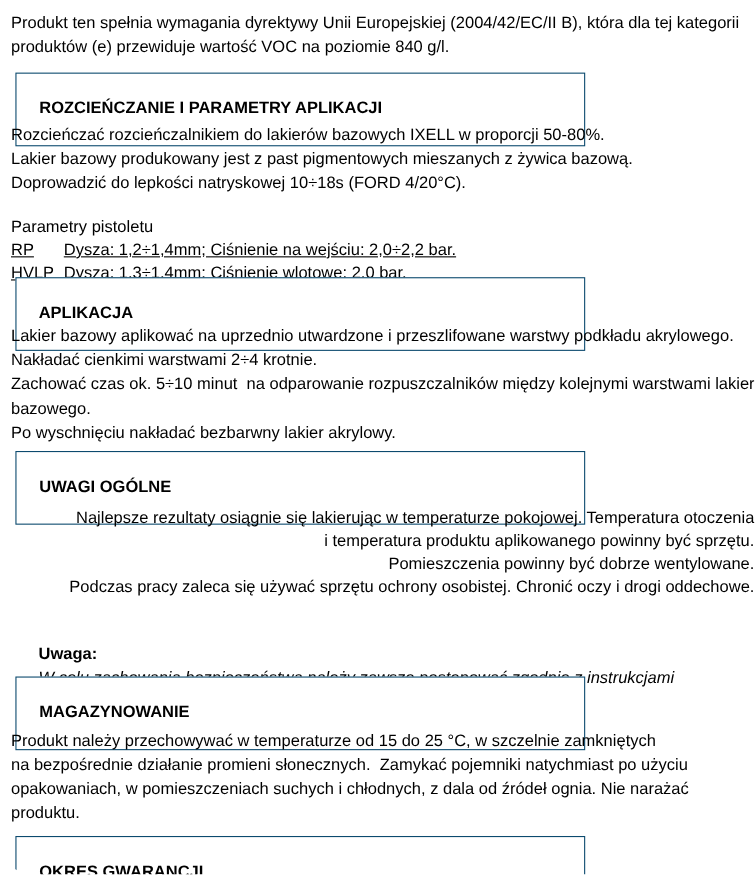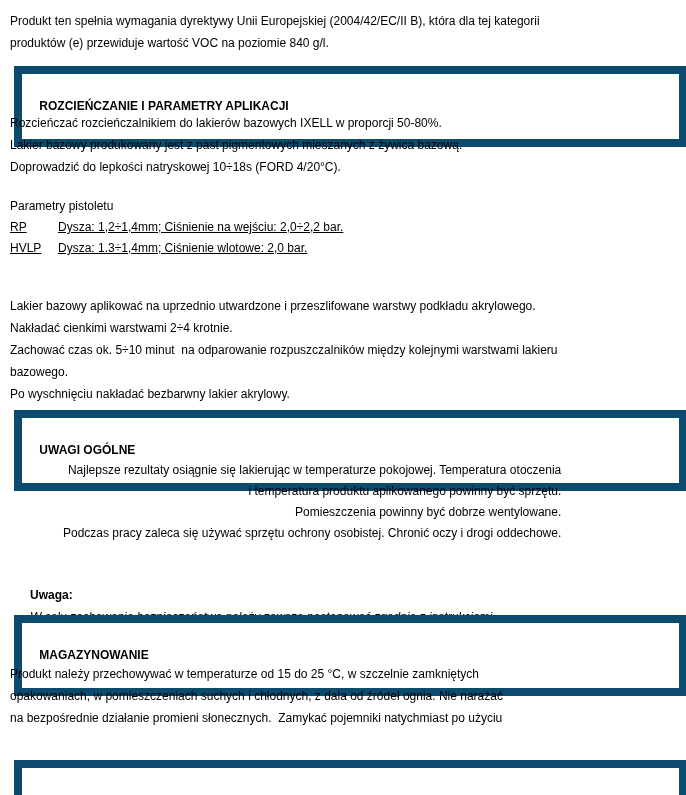--- a/index.html
+++ b/index.html
@@ -3,32 +3,33 @@
 <meta charset="utf-8">
 <style>
   html, body { margin: 0; padding: 0; background: #ffffff; }
   .page {
     position: relative;
     width: 686px;
     height: 795px;
     background: #ffffff;
     color: #000000;
     font-family: "Liberation Sans", sans-serif;
-    font-size: 12px;
+    font-size: 15px;
     overflow: hidden;
+    border-radius: 30px;
   }
   .block { position: absolute; left: 10px; }
   .line { line-height: 22px; white-space: pre; }
   .line21 { line-height: 21px; white-space: pre; }
   .header-box {
     position: absolute;
     left: 14px;
-    width: 673px;
+    width: 518px;
     box-sizing: border-box;
-    border: 8px solid #0c4a6e;
+    border: 1px solid #0c4a6e;
     padding: 2px 5px 3px 4px;
     font-weight: bold;
     line-height: 20px;
     white-space: pre;
     background: #ffffff;
   }
   .pistol-row { display: flex; line-height: 21px; white-space: pre; text-decoration: underline; }
   .pistol-label { width: 48px; flex: 0 0 48px; }
   .indent-block { left: 63px; text-align: right; }
   .note-block { font-style: italic; }
@@ -60,20 +61,23 @@
     <div class="pistol-row">
       <span class="pistol-label">RP</span>
       <span>Dysza: 1,2÷1,4mm; Ciśnienie na wejściu: 2,0÷2,2 bar.</span>
     </div>
     <div class="pistol-row">
       <span class="pistol-label">HVLP</span>
       <span>Dysza: 1.3÷1,4mm; Ciśnienie wlotowe: 2,0 bar.</span>
     </div>
   </div>
 
+  <div class="header-box" style="top:252px">
+    <span>APLIKACJA</span>
+  </div>
 
   <div class="block" style="top:295px">
     <div class="line">Lakier bazowy aplikować na uprzednio utwardzone i przeszlifowane warstwy podkładu akrylowego.</div>
     <div class="line">Nakładać cienkimi warstwami 2÷4 krotnie.</div>
     <div class="line">Zachować czas ok. 5÷10 minut  na odparowanie rozpuszczalników między kolejnymi warstwami lakieru</div>
     <div class="line">bazowego.</div>
     <div class="line">Po wyschnięciu nakładać bezbarwny lakier akrylowy.</div>
   </div>
 
   <div class="header-box" style="top:410px">
@@ -94,21 +98,22 @@
     </div>
     <div class="line note-line2">zawartymi w karcie MSDS produktu</div>
   </div>
 
   <div class="header-box" style="top:615px">
     <span>MAGAZYNOWANIE</span>
   </div>
 
   <div class="block" style="top:663px">
     <div class="line">Produkt należy przechowywać w temperaturze od 15 do 25 °C, w szczelnie zamkniętych</div>
+    <div class="line">na bezpośrednie działanie promieni słonecznych.  Zamykać pojemniki natychmiast po użyciu</div>
     <div class="line">opakowaniach, w pomieszczeniach suchych i chłodnych, z dala od źródeł ognia. Nie narażać</div>
-    <div class="line">na bezpośrednie działanie promieni słonecznych.  Zamykać pojemniki natychmiast po użyciu</div>
+    <div class="line">produktu.</div>
   </div>
 
   <div class="header-box" style="top:760px">
     <span>OKRES GWARANCJI</span>
   </div>
 
 </div>
 
 </body></html>

